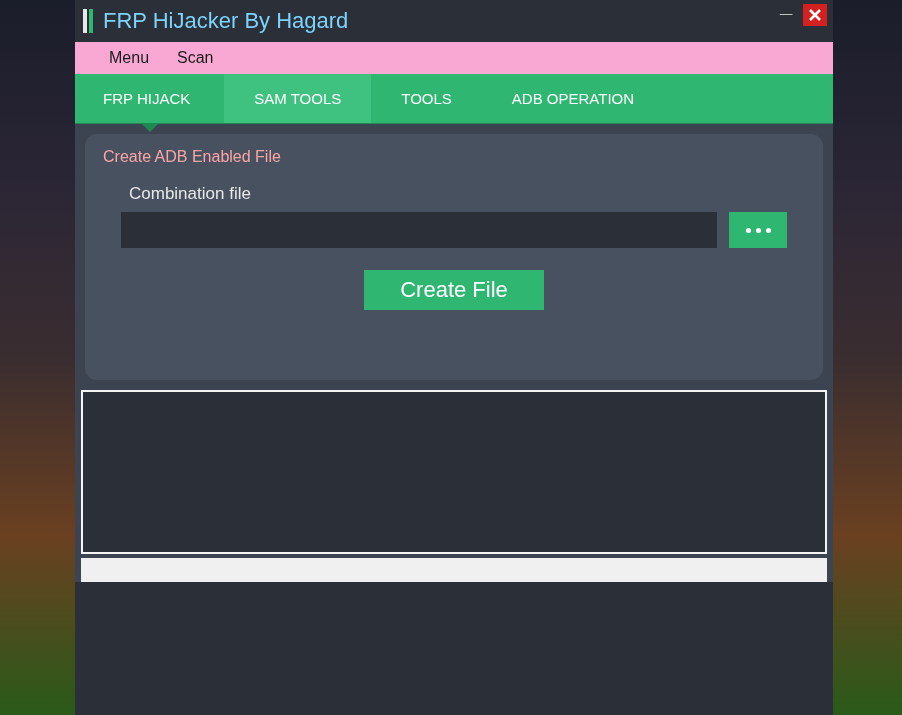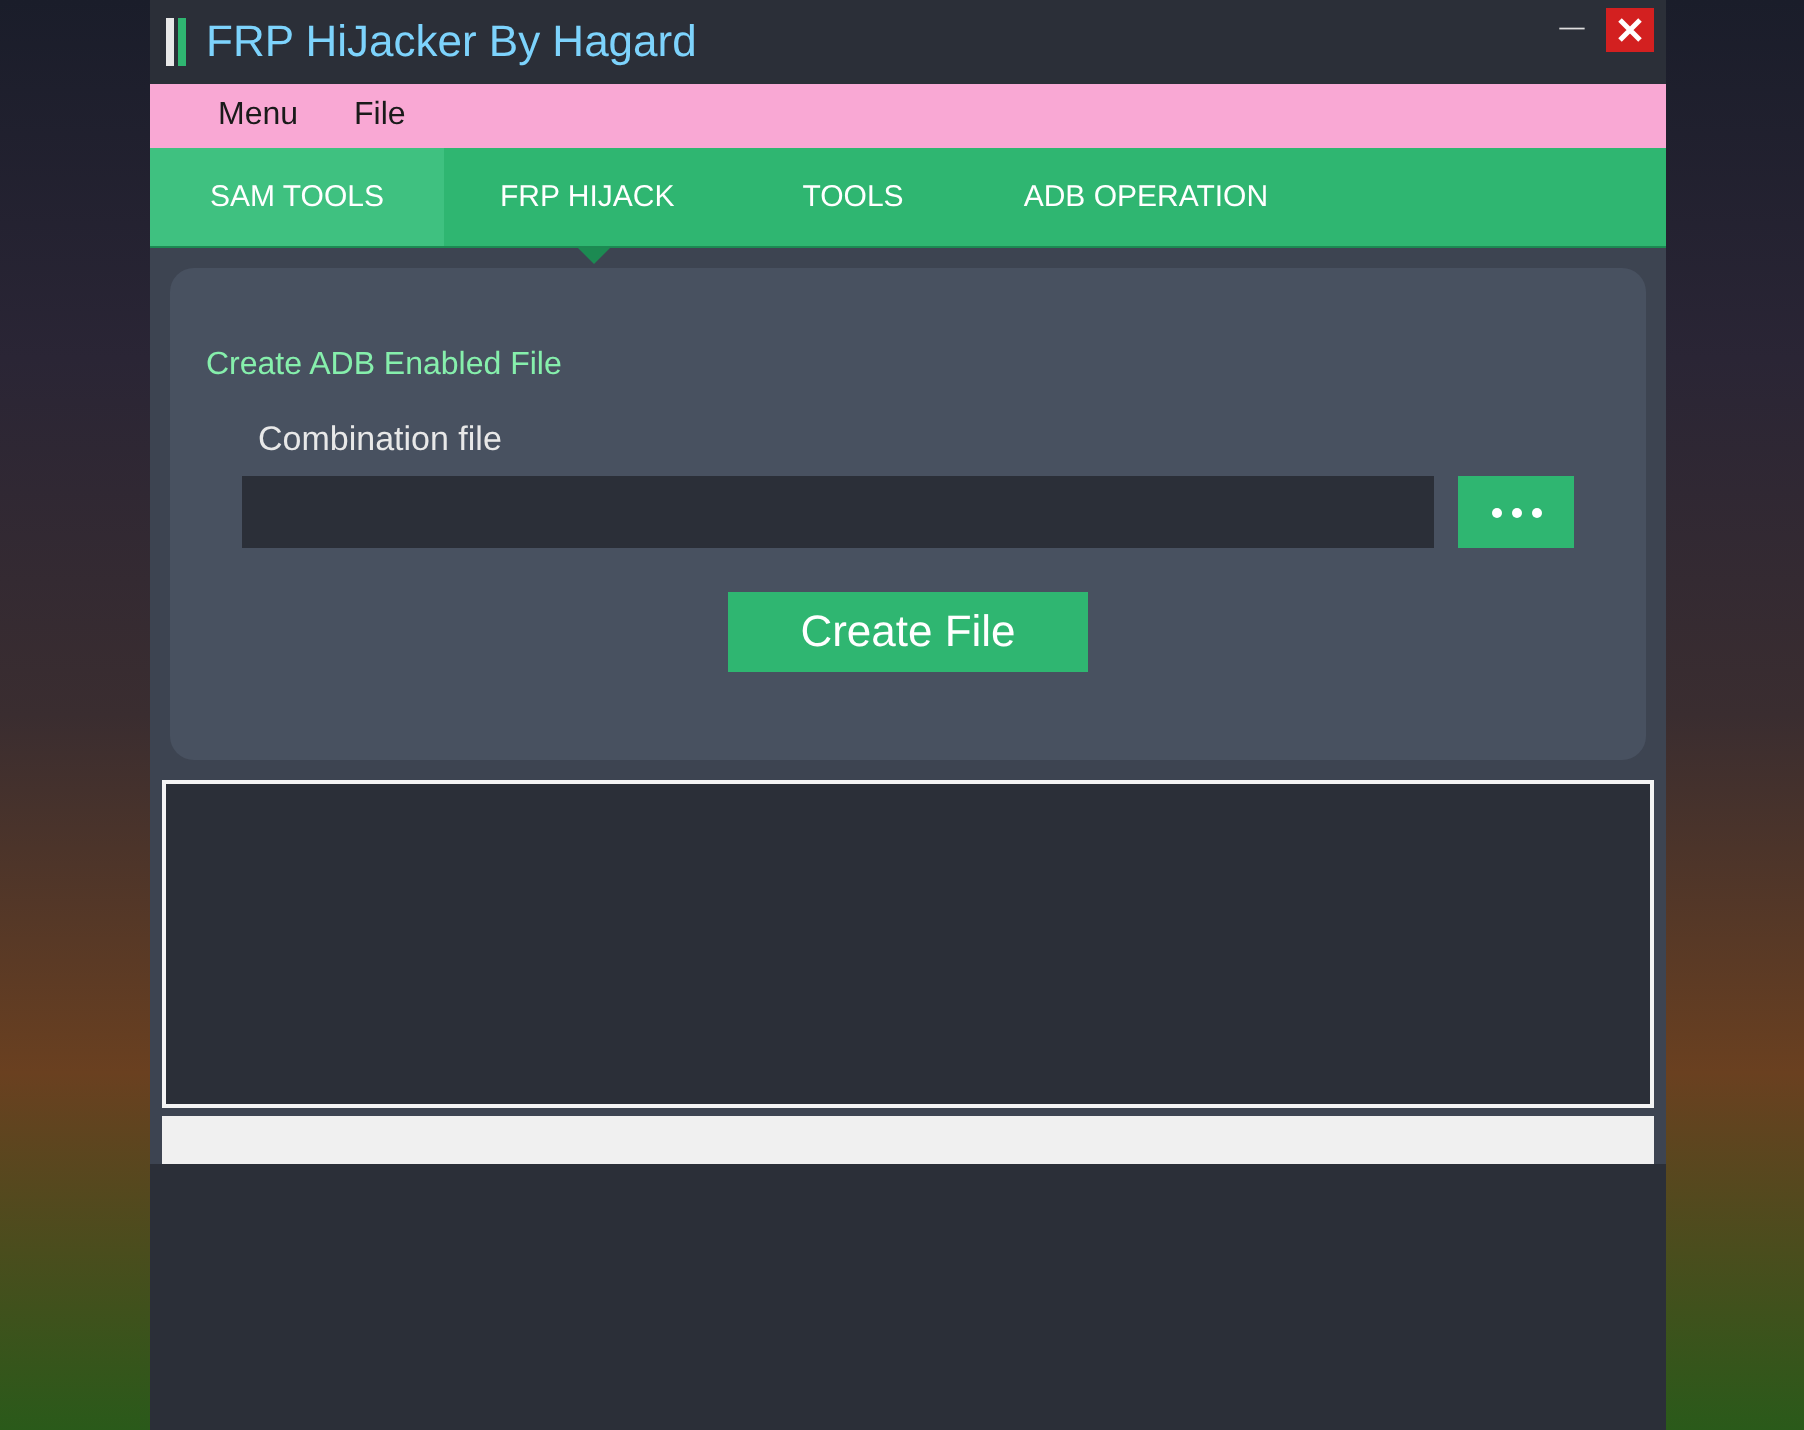--- a/index.html
+++ b/index.html
@@ -152,24 +152,23 @@
     .content-area {
       padding: 10px 10px 6px 10px;
     }
     .panel {
       background: #485160;
       border-radius: 12px;
       padding: 14px 18px 30px 18px;
       min-height: 246px;
     }
     .panel-title {
-      color: #86efac;
+      color: #fca5a5;
       font-size: 16px;
       margin-bottom: 18px;
-      margin-top: 26px;
     }
     .field-label {
       color: #e8e8e8;
       font-size: 17px;
       margin-left: 26px;
       margin-bottom: 8px;
     }
     .input-row {
       display: flex;
       gap: 12px;
@@ -250,27 +249,27 @@
       <div class="close-btn">
         <svg viewBox="0 0 14 14">
           <path d="M2 2 L12 12 M12 2 L2 12" stroke="#ffffff" stroke-width="2.5" fill="none"></path>
         </svg>
       </div>
     </div>
   </div>
 
   <div class="menubar">
     <div class="menu-item">Menu</div>
-    <div class="menu-item">File</div>
+    <div class="menu-item">Scan</div>
   </div>
 
 
   <div class="tabs">
+    <div class="tab first current">FRP HIJACK</div>
     <div class="tab active">SAM TOOLS</div>
-    <div class="tab first current">FRP HIJACK</div>
     <div class="tab">TOOLS</div>
     <div class="tab">ADB OPERATION</div>
   </div>
 
   <div class="content-area">
     <div class="panel">
       <div class="panel-title">Create ADB Enabled File</div>
       <div class="field-label">Combination file</div>
       <div class="input-row">
         <input type="text" class="file-input" value="" style="">

